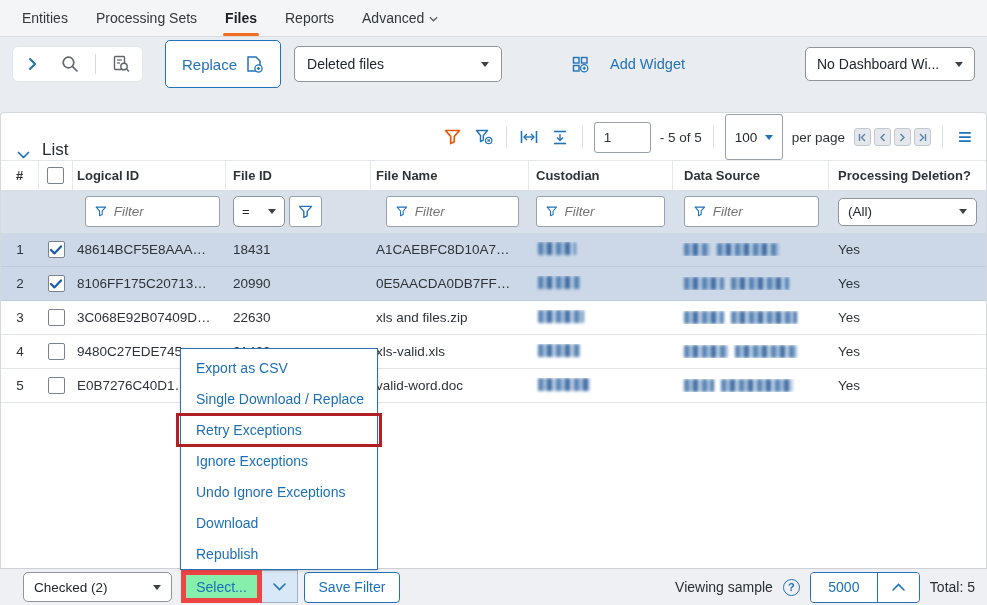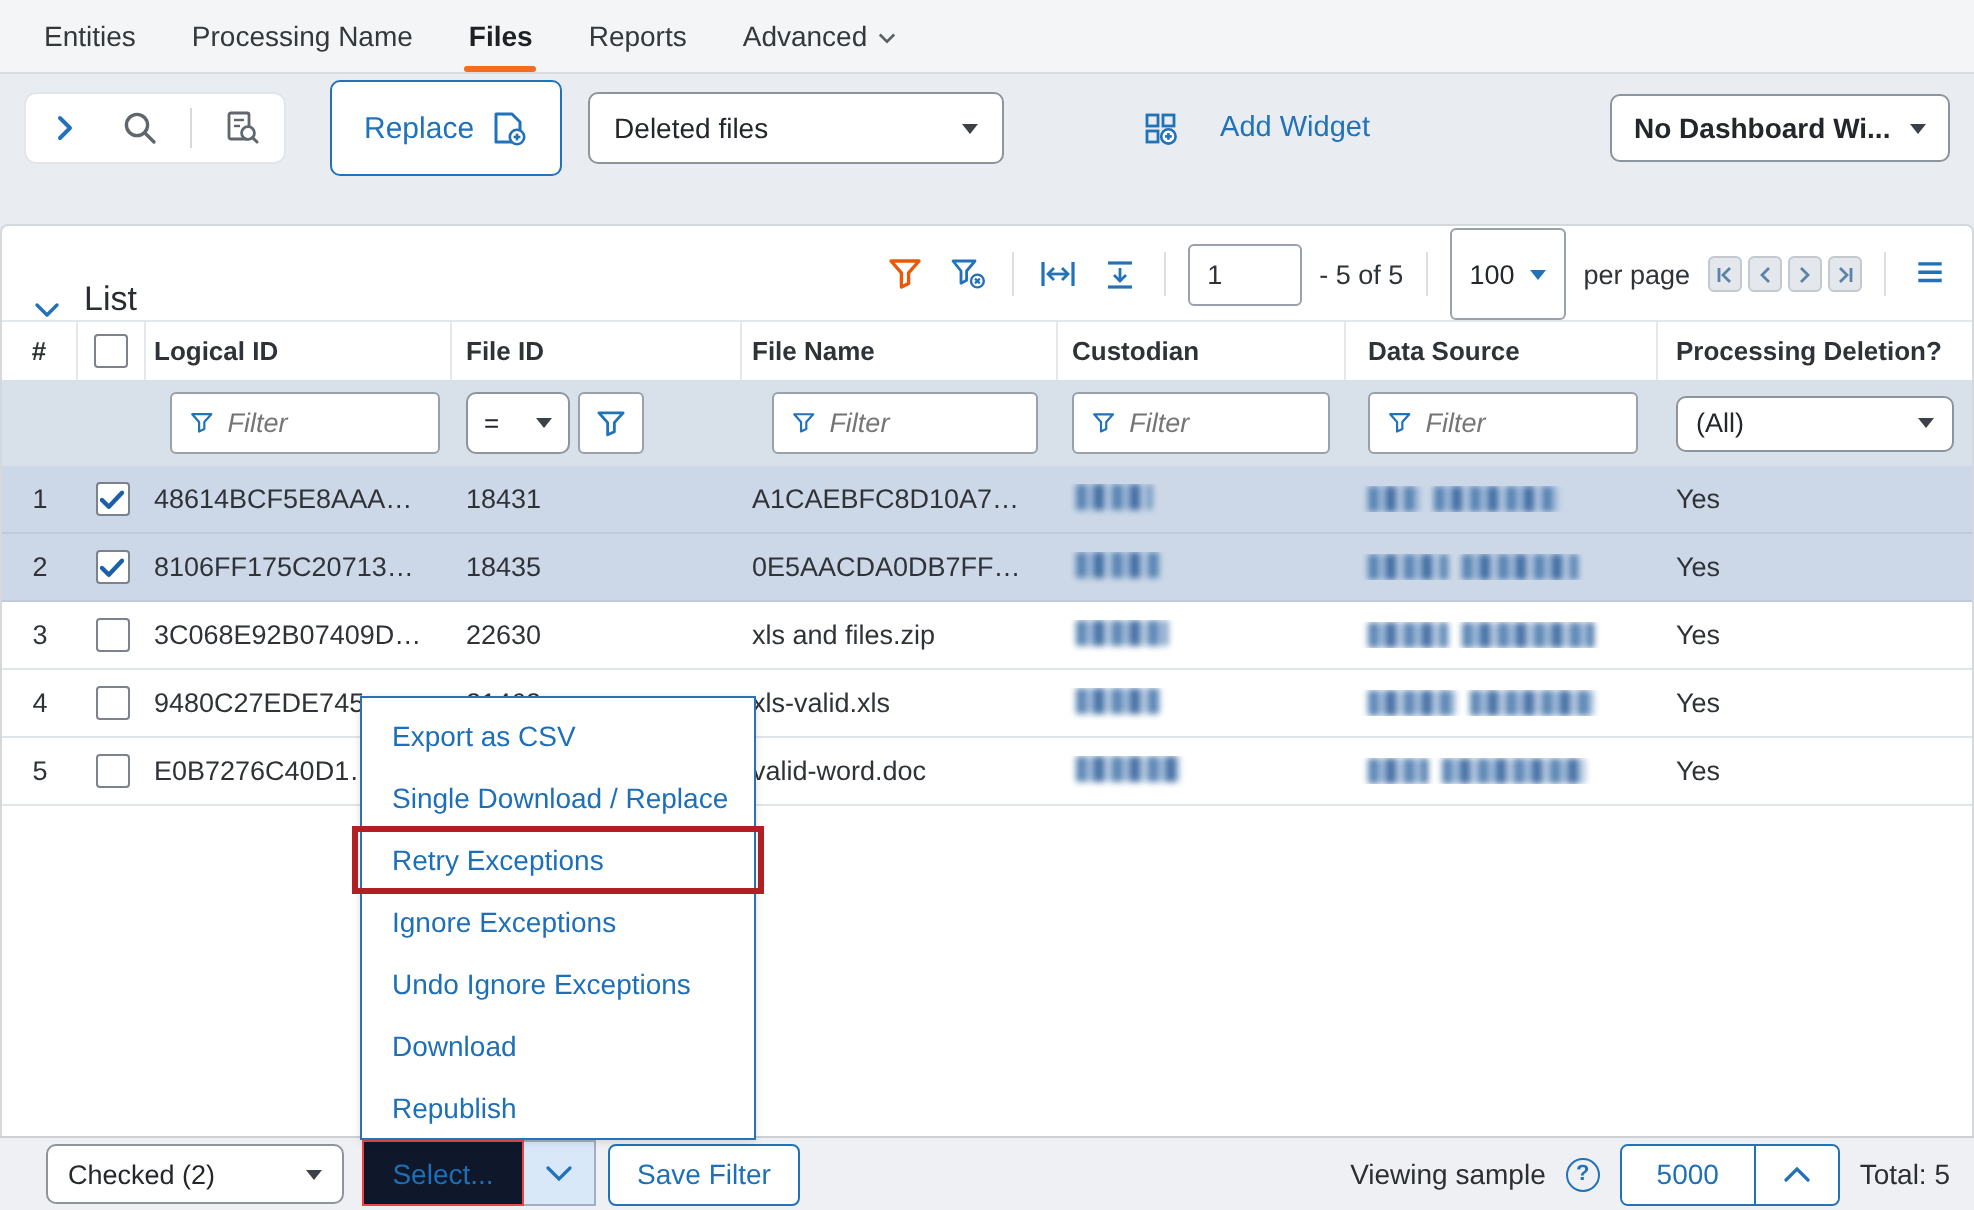--- a/index.html
+++ b/index.html
@@ -49,21 +49,21 @@
     cursor:pointer; color:#23272b;
   }
   .sel-caret { width:0; height:0; border-left:4.5px solid transparent;
     border-right:4.5px solid transparent; border-top:5.5px solid #3c4147; }
   .view-select { margin-left:13px; width:208px; height:36px; padding:0 12px; font-size:14px; }
   .add-widget {
     position:absolute; right:302px; display:flex; align-items:center; gap:21px;
     color:#2272b9; font-size:14.5px; cursor:pointer;
   }
   .dash-select { position:absolute; right:12px; width:170px; height:34px; padding:0 11px; font-size:14px; }
-  .dash-select .lbl { white-space:nowrap; overflow:hidden;font-weight:bold; }
+  .dash-select .lbl { white-space:nowrap; overflow:hidden; }
   
   .panel {
     position:absolute; top:112px; left:0; right:0; bottom:37px;
     background:#fff; border:1px solid #d5d8dc; border-bottom:none;
     border-radius:4px 4px 0 0;
   }
   .list-head {
     height:47px; display:flex; align-items:flex-end; padding:0 16px; position:relative;
   }
   .list-title { font-size:17px; color:#2a2e33; margin-left:12px; }
@@ -134,21 +134,21 @@
   }
   
   .footer {
     position:absolute; left:0; right:0; bottom:0; height:37px;
     background:#eef0f3; border-top:1px solid #cdd1d6; z-index:30;
     display:flex; align-items:center;
   }
   .checked-select { position:absolute; left:23px; width:149px; height:30px; padding:0 10px; font-size:13.5px; }
   .select-split { position:absolute; left:181px; top:1px; display:flex; height:33px; }
   .select-btn {
-    width:81px; background:#0f172a; border:1px solid #ef4444; color:#1d6fb8;
+    width:81px; background:#86efac; border:5px solid #ef4444; color:#1d6fb8;
     font-size:14px; display:flex; align-items:center; justify-content:center; cursor:pointer;
   }
   .select-chev {
     width:36px; background:#d9e8f8; border:1px solid #9fb0c2; border-left:none;
     display:flex; align-items:center; justify-content:center; cursor:pointer;
   }
   .btn-savefilter {
     position:absolute; left:304px; width:96px; height:31px; background:#fff;
     border:1px solid #2272b9; border-radius:4px; color:#1d6fb8; font-size:14px;
     display:flex; align-items:center; justify-content:center; cursor:pointer;
@@ -174,21 +174,21 @@
   .ftxt { font-size:14px; color:#2b2f33; white-space:nowrap; }
 </style>
 </head>
 <body>
 
 <div class="nav">
   <div class="nav-item">
       <span>Entities</span>
     </div>
   <div class="nav-item">
-      <span>Processing Name</span>
+      <span>Processing Sets</span>
     </div>
   <div class="nav-item active">
       <span>Files</span>
     </div>
   <div class="nav-item">
       <span>Reports</span>
     </div>
   <div class="nav-item">
     <span>Advanced</span>
     <svg class="nav-caret chev" viewBox="0 0 10 7">
@@ -431,21 +431,21 @@
       <div class="grid-row body-row selected">
         <div class="cell" style="text-align:center">2</div>
         <div style="display:flex;justify-content:center">
           <span class="cb checked">
             <svg class="tick" width="12" height="10" viewBox="0 0 12 10">
               <path d="M1 5l3.4 3.4L11 1.4" fill="none" stroke="#1b5faa" stroke-width="2.2" stroke-linecap="round" stroke-linejoin="round"></path>
             </svg>
           </span>
         </div>
         <div class="cell" style="padding-left:4px">8106FF175C20713…</div>
-        <div class="cell" style="padding-left:7px">18435</div>
+        <div class="cell" style="padding-left:7px">20990</div>
         <div class="cell" style="padding-left:5px">0E5AACDA0DB7FF…</div>
         <div class="cell" style="padding-left:9px"><span class="redact" style="width:42px"></span></div>
         <div class="cell ds-wrap" style="padding-left:11px">
           <span class="redact" style="width:40px"></span>
           <span class="redact" style="width:58px"></span>
         </div>
         <div class="cell" style="padding-left:9px">Yes</div>
       </div>
       <div class="grid-row body-row">
         <div class="cell" style="text-align:center">3</div>

